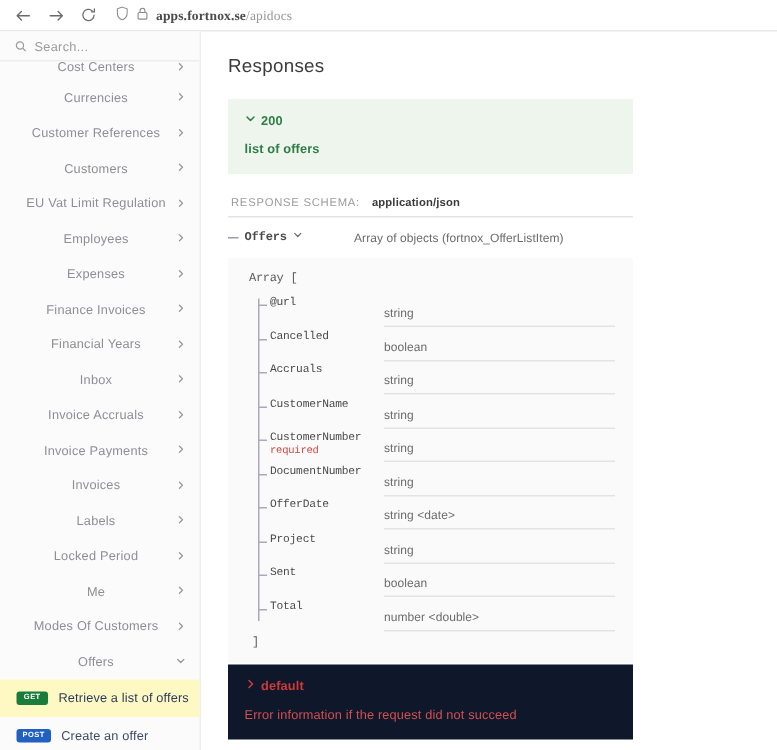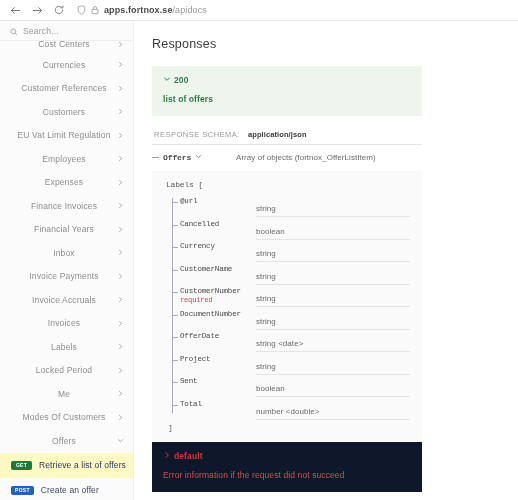--- a/index.html
+++ b/index.html
@@ -36,20 +36,21 @@
     align-items: center;
     gap: 5px;
     padding-left: 6px;
     margin-left: 3px;
   }
   #omnibox .url-text {
     font-size: 9px;
     color: #9a9a9a;
     letter-spacing: .1px;
     white-space: nowrap;
+    font-family: Liberation Serif, serif;
   }
   #omnibox .url-text b { color: #4a4a4a; font-weight: 700; }
 
   
   #page {
     width: 440px;
     height: 479px;
     display: flex;
     background: #ffffff;
   }
@@ -426,29 +427,29 @@
         </div>
         <div class="nav-item">
           <span class="nav-label">Inbox</span>
           <span class="chev">
             <svg width="7" height="7" viewBox="0 0 12 12" fill="none" stroke="#9a9a9a" stroke-width="1.5" stroke-linecap="round" stroke-linejoin="round">
               <path d="M4.5 2.5 8 6l-3.5 3.5"></path>
             </svg>
           </span>
         </div>
         <div class="nav-item">
+          <span class="nav-label">Invoice Accruals</span>
+          <span class="chev">
+            <svg width="7" height="7" viewBox="0 0 12 12" fill="none" stroke="#9a9a9a" stroke-width="1.5" stroke-linecap="round" stroke-linejoin="round">
+              <path d="M4.5 2.5 8 6l-3.5 3.5"></path>
+            </svg>
+          </span>
+        </div>
+        <div class="nav-item">
           <span class="nav-label">Invoice Payments</span>
-          <span class="chev">
-            <svg width="7" height="7" viewBox="0 0 12 12" fill="none" stroke="#9a9a9a" stroke-width="1.5" stroke-linecap="round" stroke-linejoin="round">
-              <path d="M4.5 2.5 8 6l-3.5 3.5"></path>
-            </svg>
-          </span>
-        </div>
-        <div class="nav-item">
-          <span class="nav-label">Invoice Accruals</span>
           <span class="chev">
             <svg width="7" height="7" viewBox="0 0 12 12" fill="none" stroke="#9a9a9a" stroke-width="1.5" stroke-linecap="round" stroke-linejoin="round">
               <path d="M4.5 2.5 8 6l-3.5 3.5"></path>
             </svg>
           </span>
         </div>
         <div class="nav-item">
           <span class="nav-label">Invoices</span>
           <span class="chev">
             <svg width="7" height="7" viewBox="0 0 12 12" fill="none" stroke="#9a9a9a" stroke-width="1.5" stroke-linecap="round" stroke-linejoin="round">
@@ -537,41 +538,41 @@
         <span>
           <svg width="7" height="7" viewBox="0 0 12 12" fill="none" stroke="#6a6a6a" stroke-width="1.4" stroke-linecap="round" stroke-linejoin="round">
             <path d="M2.5 4.5 6 8l3.5-3.5"></path>
           </svg>
         </span>
       </div>
       <div class="root-type">Array of objects (fortnox_OfferListItem)</div>
     </div>
 
     <section id="schema-panel">
-      <div class="arr-open">Labels [</div>
+      <div class="arr-open">Array [</div>
       <div id="tree">
         <div class="trunk"></div>
       <div class="field-row">
             <span class="branch"></span>
             <div class="field-name-cell">
               <span class="field-name">@url</span>
             </div>
             <div class="field-type-cell"><span class="field-type">string</span></div>
           </div>
           <div class="field-row">
             <span class="branch"></span>
             <div class="field-name-cell">
               <span class="field-name">Cancelled</span>
             </div>
             <div class="field-type-cell"><span class="field-type">boolean</span></div>
           </div>
           <div class="field-row">
             <span class="branch"></span>
             <div class="field-name-cell">
-              <span class="field-name">Currency</span>
+              <span class="field-name">Accruals</span>
             </div>
             <div class="field-type-cell"><span class="field-type">string</span></div>
           </div>
           <div class="field-row">
             <span class="branch"></span>
             <div class="field-name-cell">
               <span class="field-name">CustomerName</span>
             </div>
             <div class="field-type-cell"><span class="field-type">string</span></div>
           </div>

